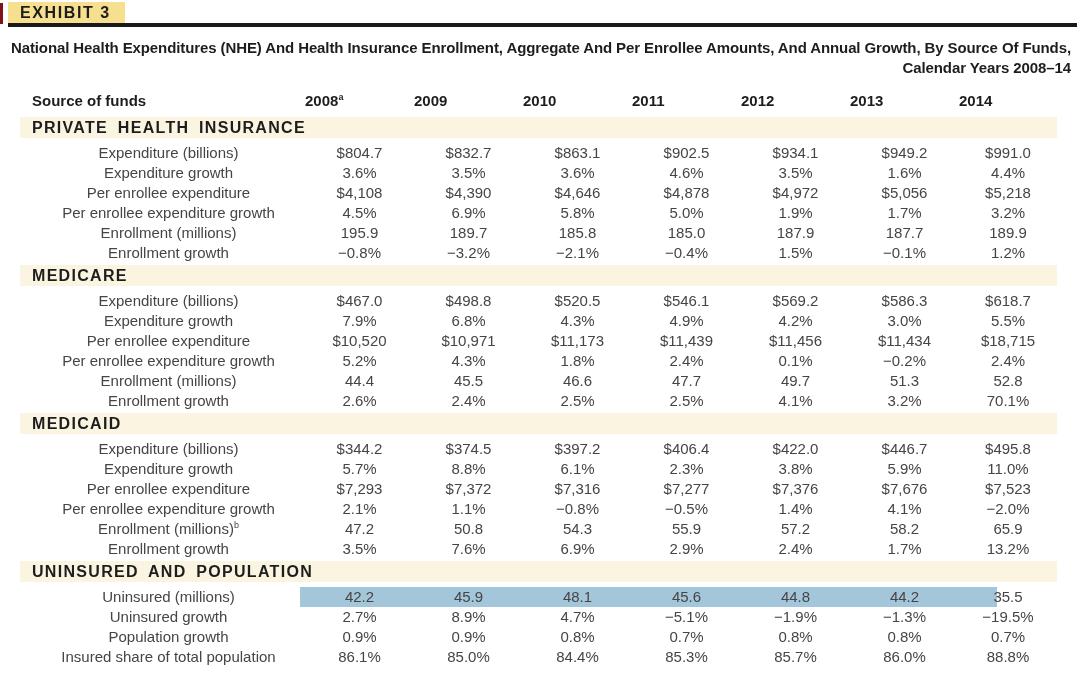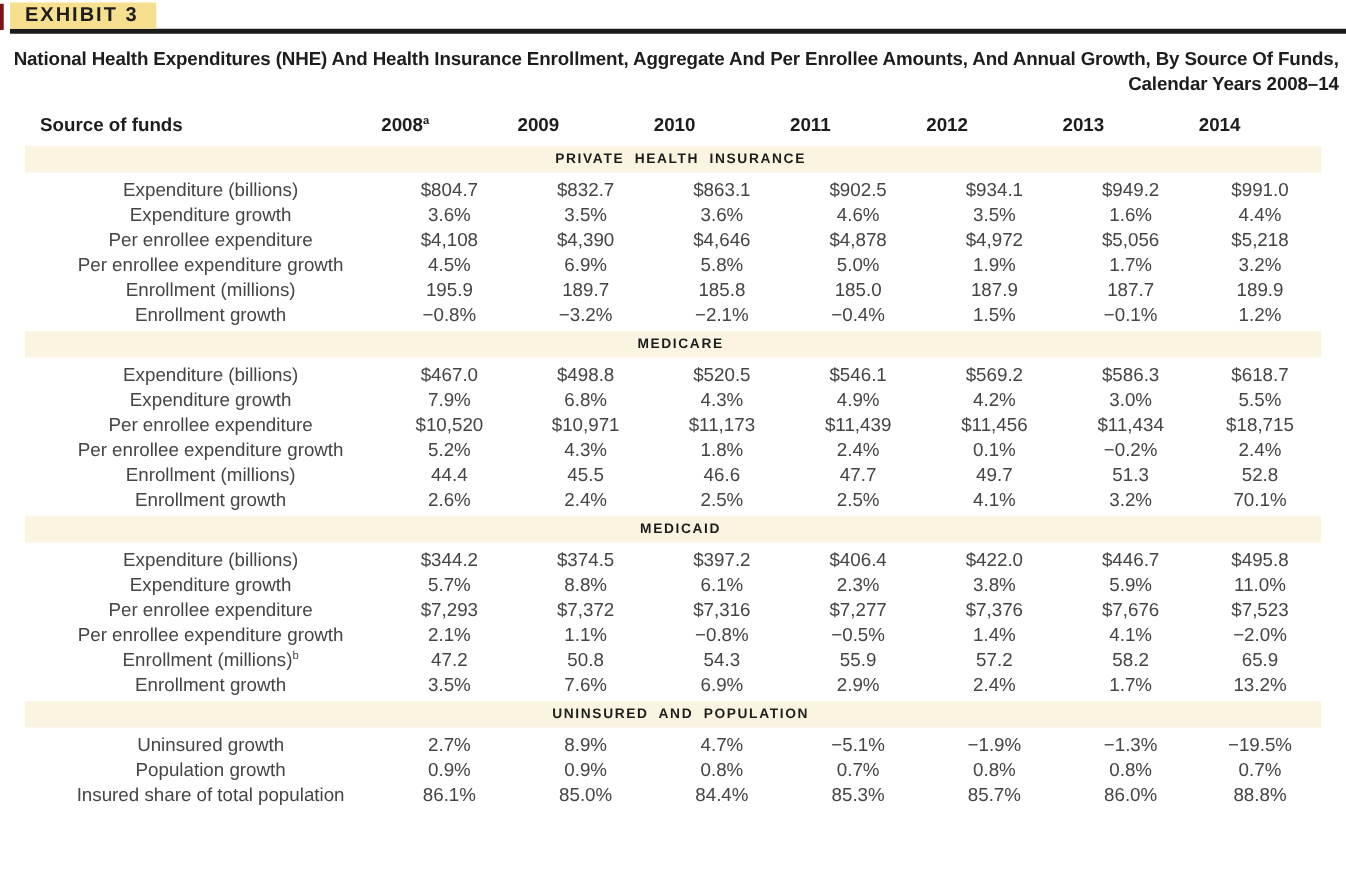--- a/index.html
+++ b/index.html
@@ -57,25 +57,24 @@
     font-weight:bold;font-size:15px;color:var(--text-dark);
   }
   .col-header-row sup,
   .cell sup{
     font-size:9px;line-height:0;vertical-align:super;
   }
   .section-header{
     background:var(--stripe-bg);
     height:21px;line-height:21px;
     padding-left:12px;
-    font-size:11px;font-weight:bold;
+    font-size:16px;font-weight:bold;
     letter-spacing:1.3px;word-spacing:4px;
     color:var(--text-dark);
     text-transform:uppercase;
-    text-align:center;
   }
   .section-rows{
     padding:5px 0 2px 0;
   }
   .data-row{
     display:grid;
     grid-template-columns:273px repeat(6,109px) 1fr;
     padding-left:12px;
     height:20px;line-height:20px;
     font-size:15px;color:var(--text-data);
@@ -297,20 +296,31 @@
           <div class="cell">6.9%</div>
           <div class="cell">2.9%</div>
           <div class="cell">2.4%</div>
           <div class="cell">1.7%</div>
           <div class="cell">13.2%</div>
         </div>
       </div>
       <div class="section-header">Uninsured And Population</div>
       <div class="section-rows">
         <div class="data-row">
+          <div class="row-highlight"></div>
+          <div class="cell label">Uninsured (millions)</div>
+          <div class="cell">42.2</div>
+          <div class="cell">45.9</div>
+          <div class="cell">48.1</div>
+          <div class="cell">45.6</div>
+          <div class="cell">44.8</div>
+          <div class="cell">44.2</div>
+          <div class="cell">35.5</div>
+        </div>
+        <div class="data-row">
           <div class="cell label">Uninsured growth</div>
           <div class="cell">2.7%</div>
           <div class="cell">8.9%</div>
           <div class="cell">4.7%</div>
           <div class="cell">−5.1%</div>
           <div class="cell">−1.9%</div>
           <div class="cell">−1.3%</div>
           <div class="cell">−19.5%</div>
         </div>
         <div class="data-row">

